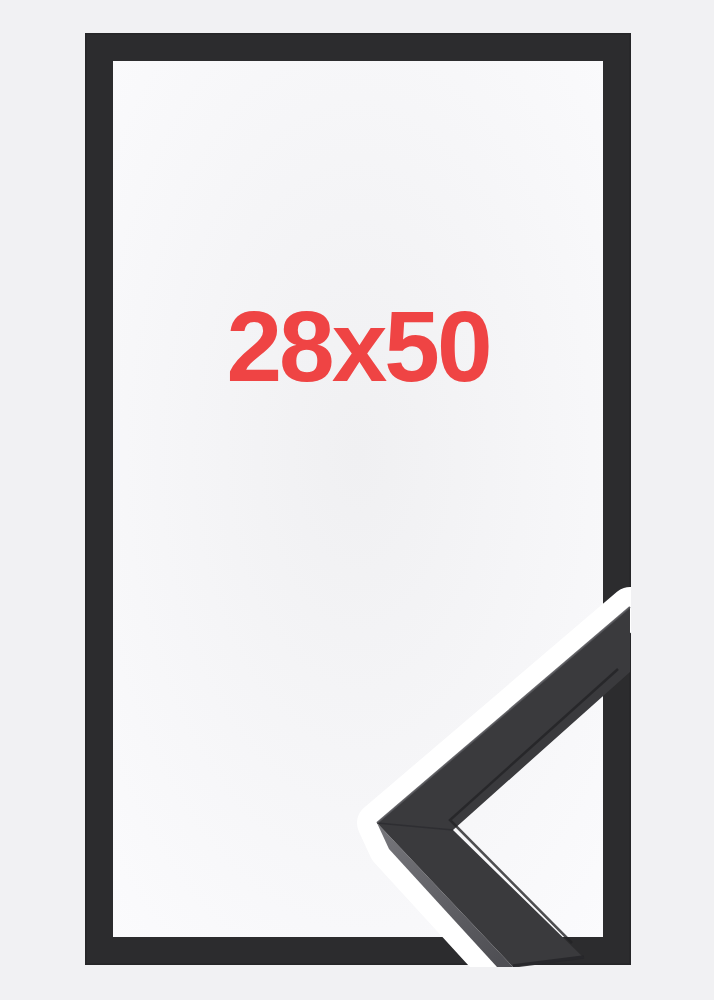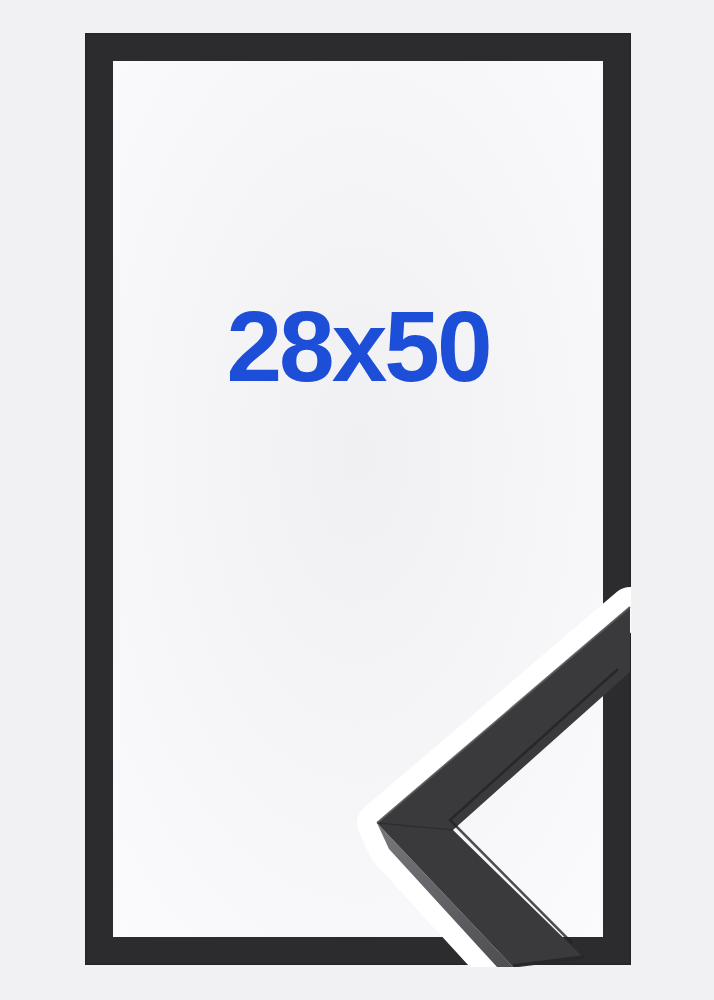--- a/index.html
+++ b/index.html
@@ -12,21 +12,21 @@
   .scene-svg{position:absolute;left:0;top:0;display:block;}
   .size-label{
     position:absolute;
     left:85px;top:294px;
     width:546px;height:104px;
     line-height:104px;
     text-align:center;
     font-size:100px;
     font-weight:700;
     letter-spacing:-3px;
-    color:#1d4ed8;
+    color:#ef4444;
     user-select:none;
   }
 </style>
 </head>
 <body>
 
 <div class="canvas">
 
   <svg class="scene-svg" width="714" height="1000" viewBox="0 0 714 1000">
     <defs>

